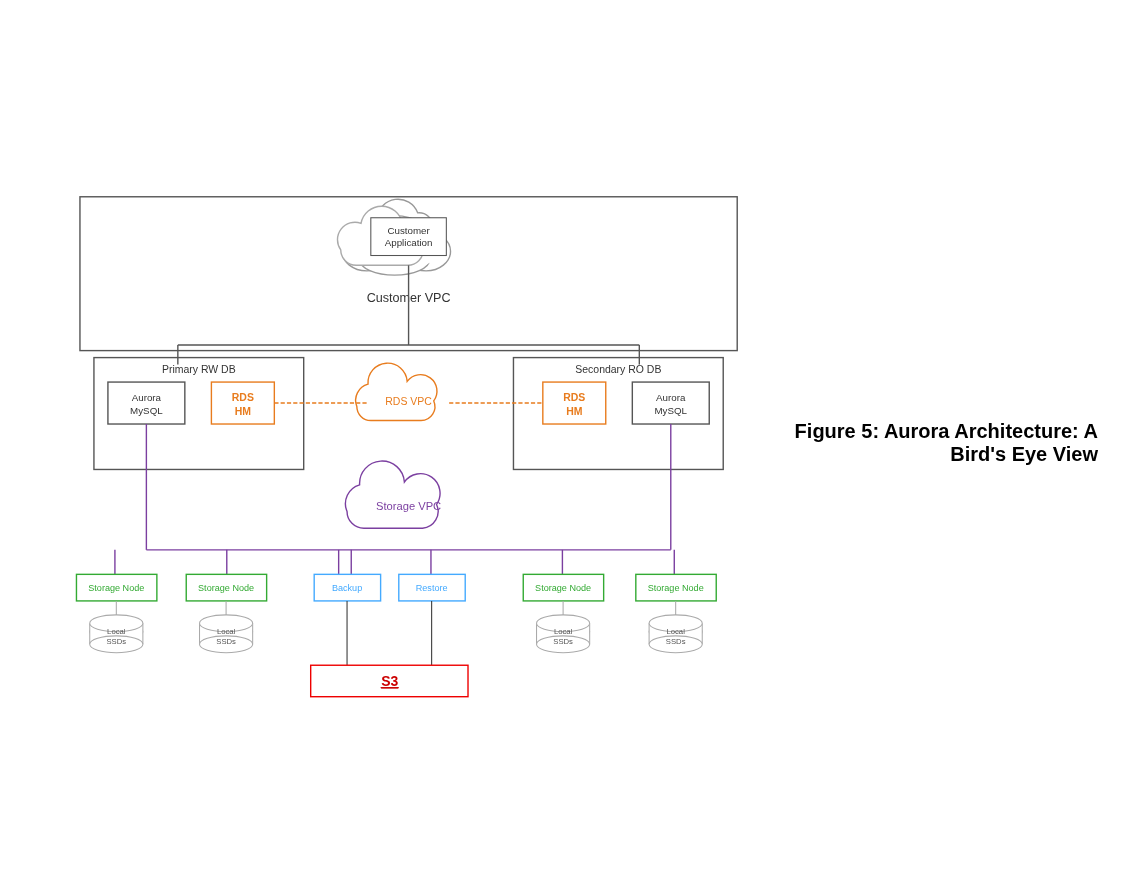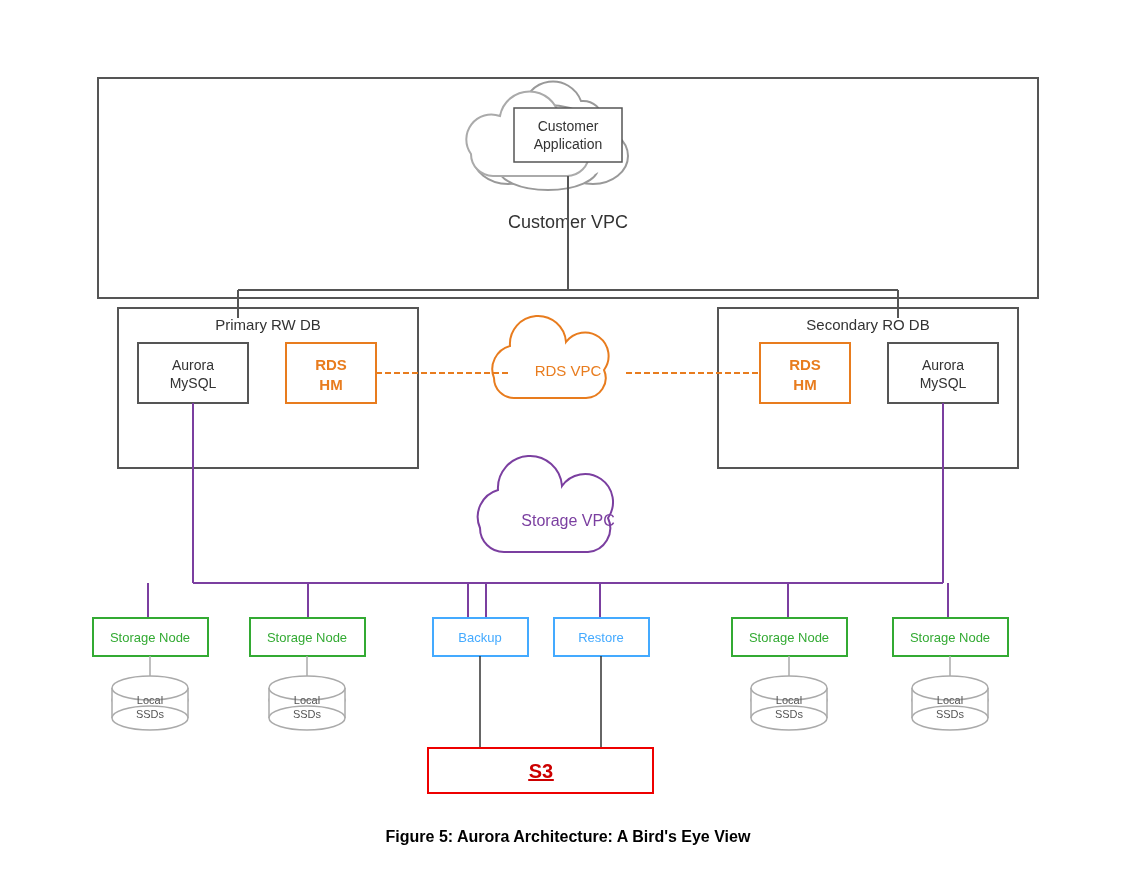--- a/index.html
+++ b/index.html
@@ -11,28 +11,28 @@
       display: flex;
       flex-direction: column;
       align-items: center;
       justify-content: center;
     }
     .diagram-container {
       width: 1060px;
       height: 820px;
       position: relative;
       display: flex;
-      flex-direction: column;
+      flex-direction: row;
       align-items: center;
     }
 
     .figure-caption {
-      font-size: 16px;
+      font-size: 20px;
       font-weight: bold;
-      text-align: left;
+      text-align: right;
       margin-top: 10px;
     }
 
     
     .main-svg {
       width: 1060px;
       height: 790px;
     }
   </style>
 </head>

